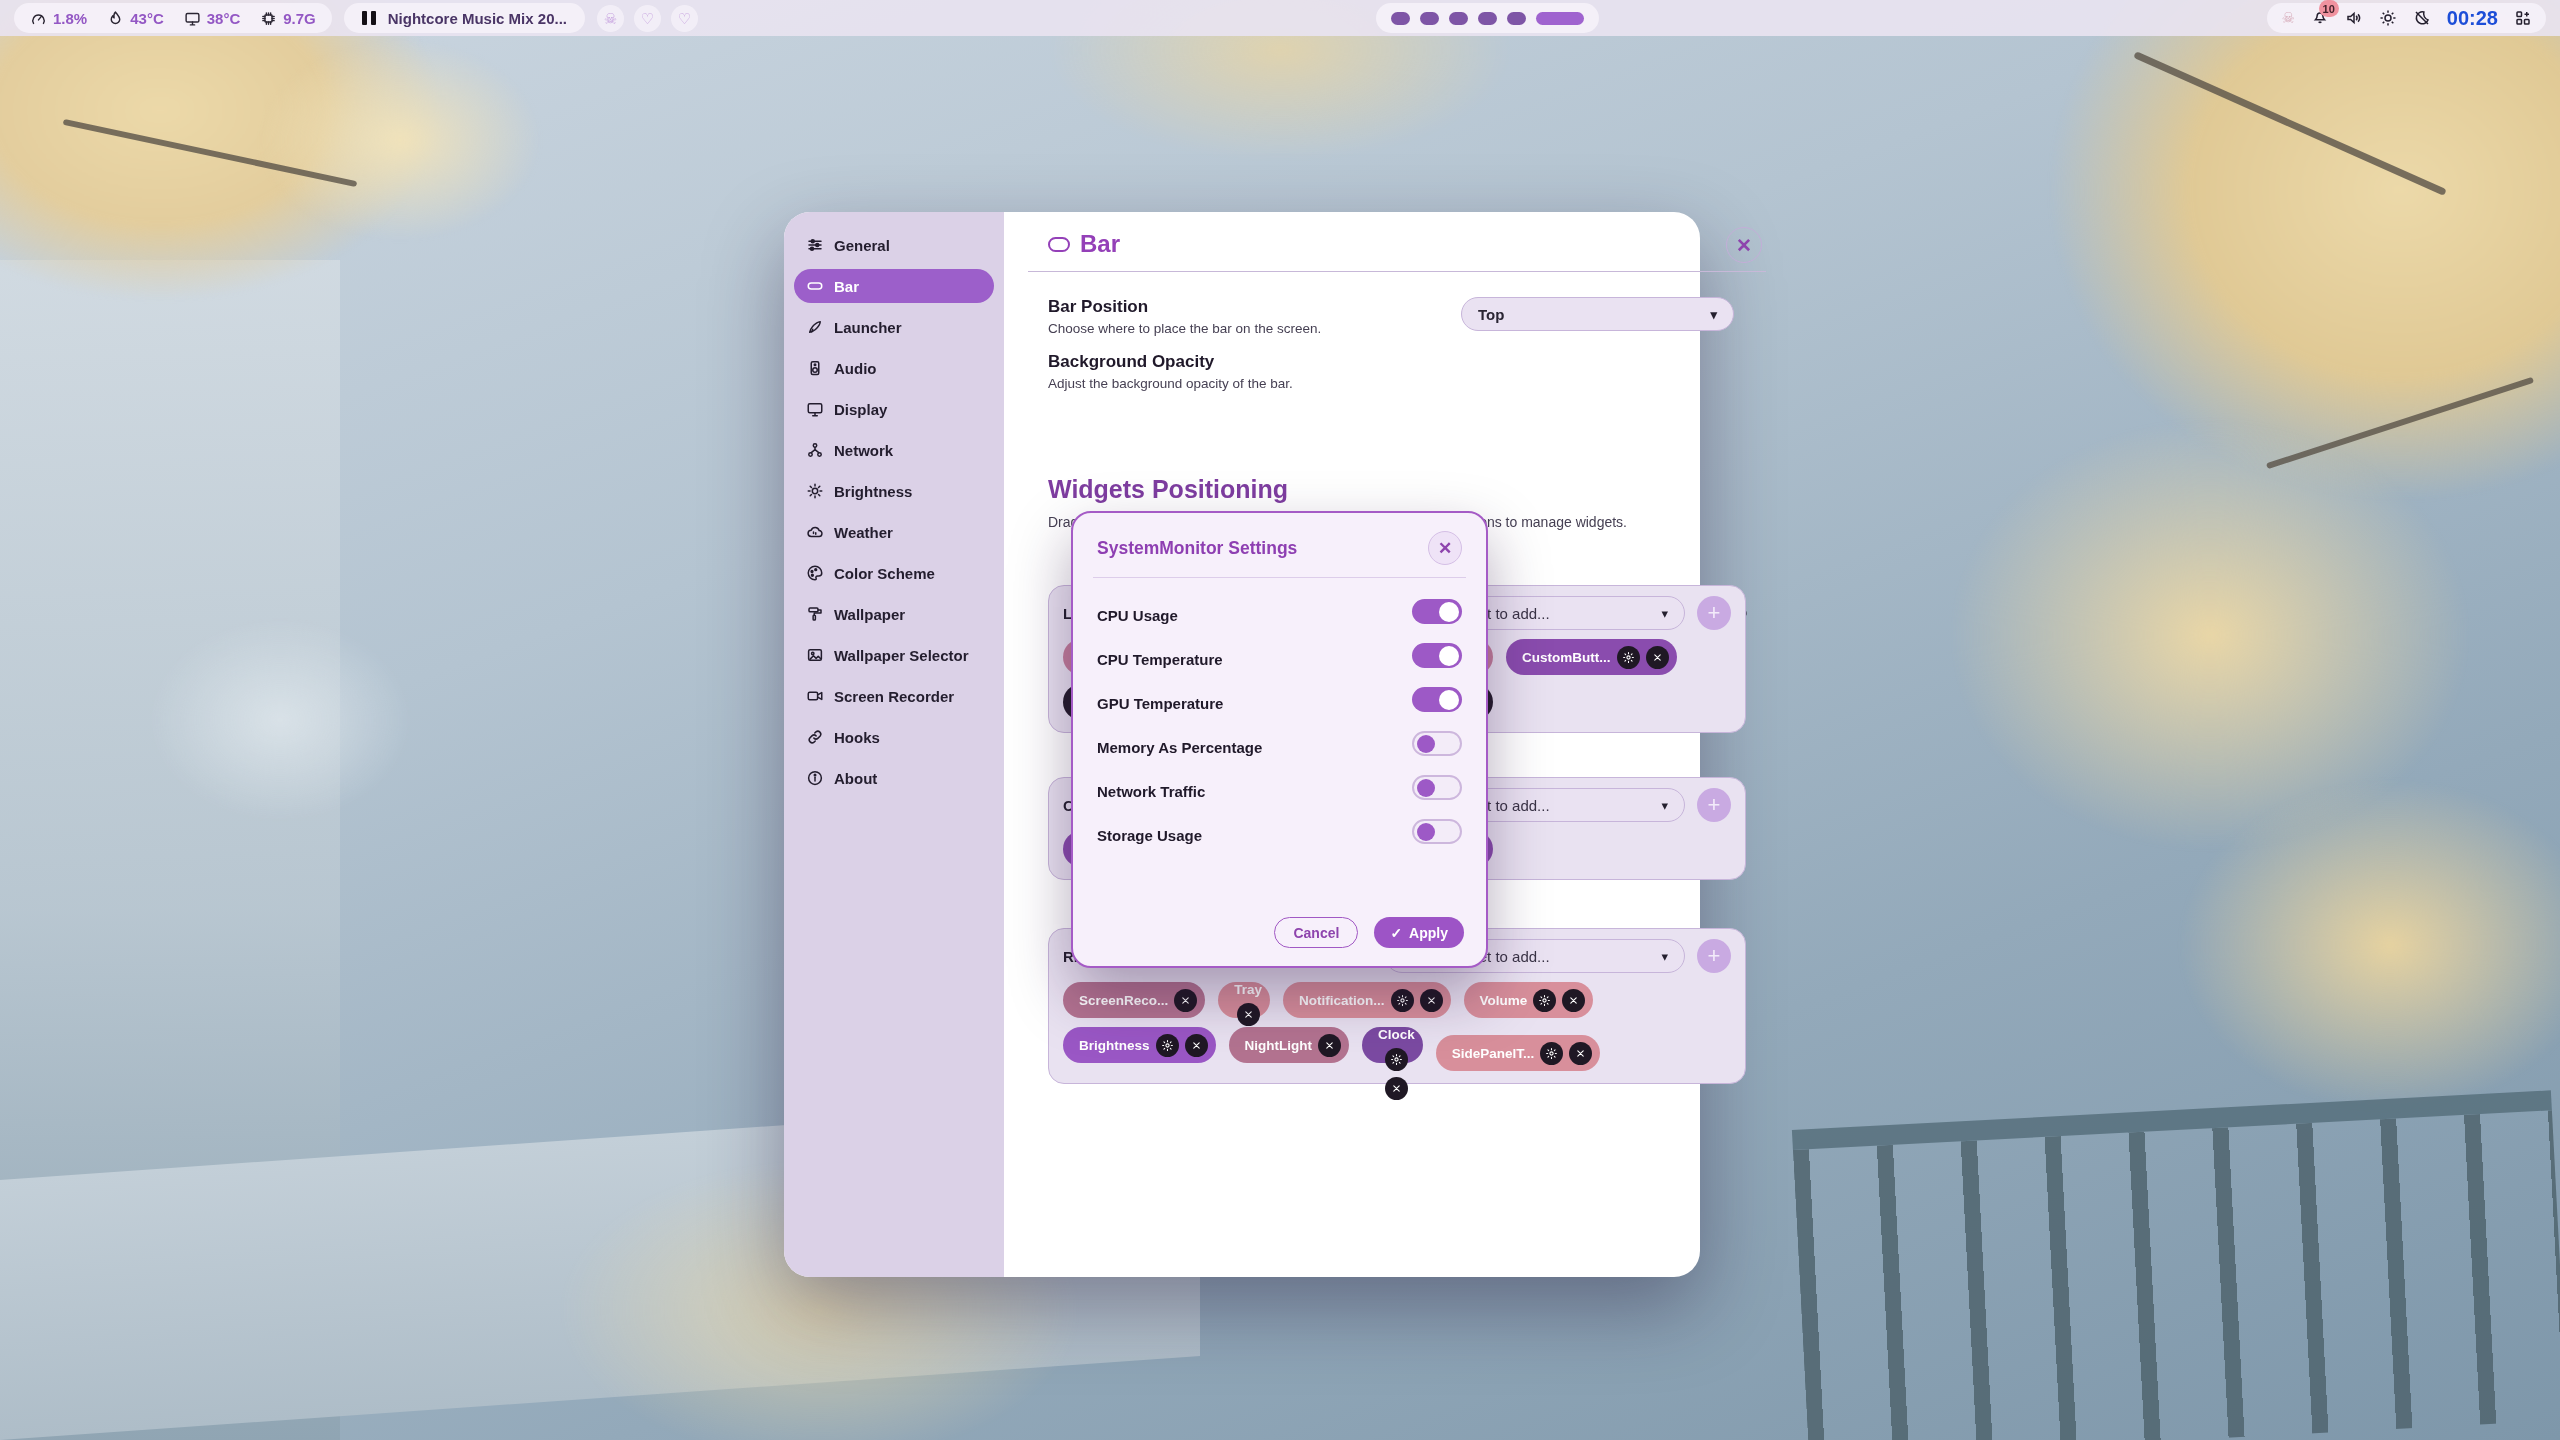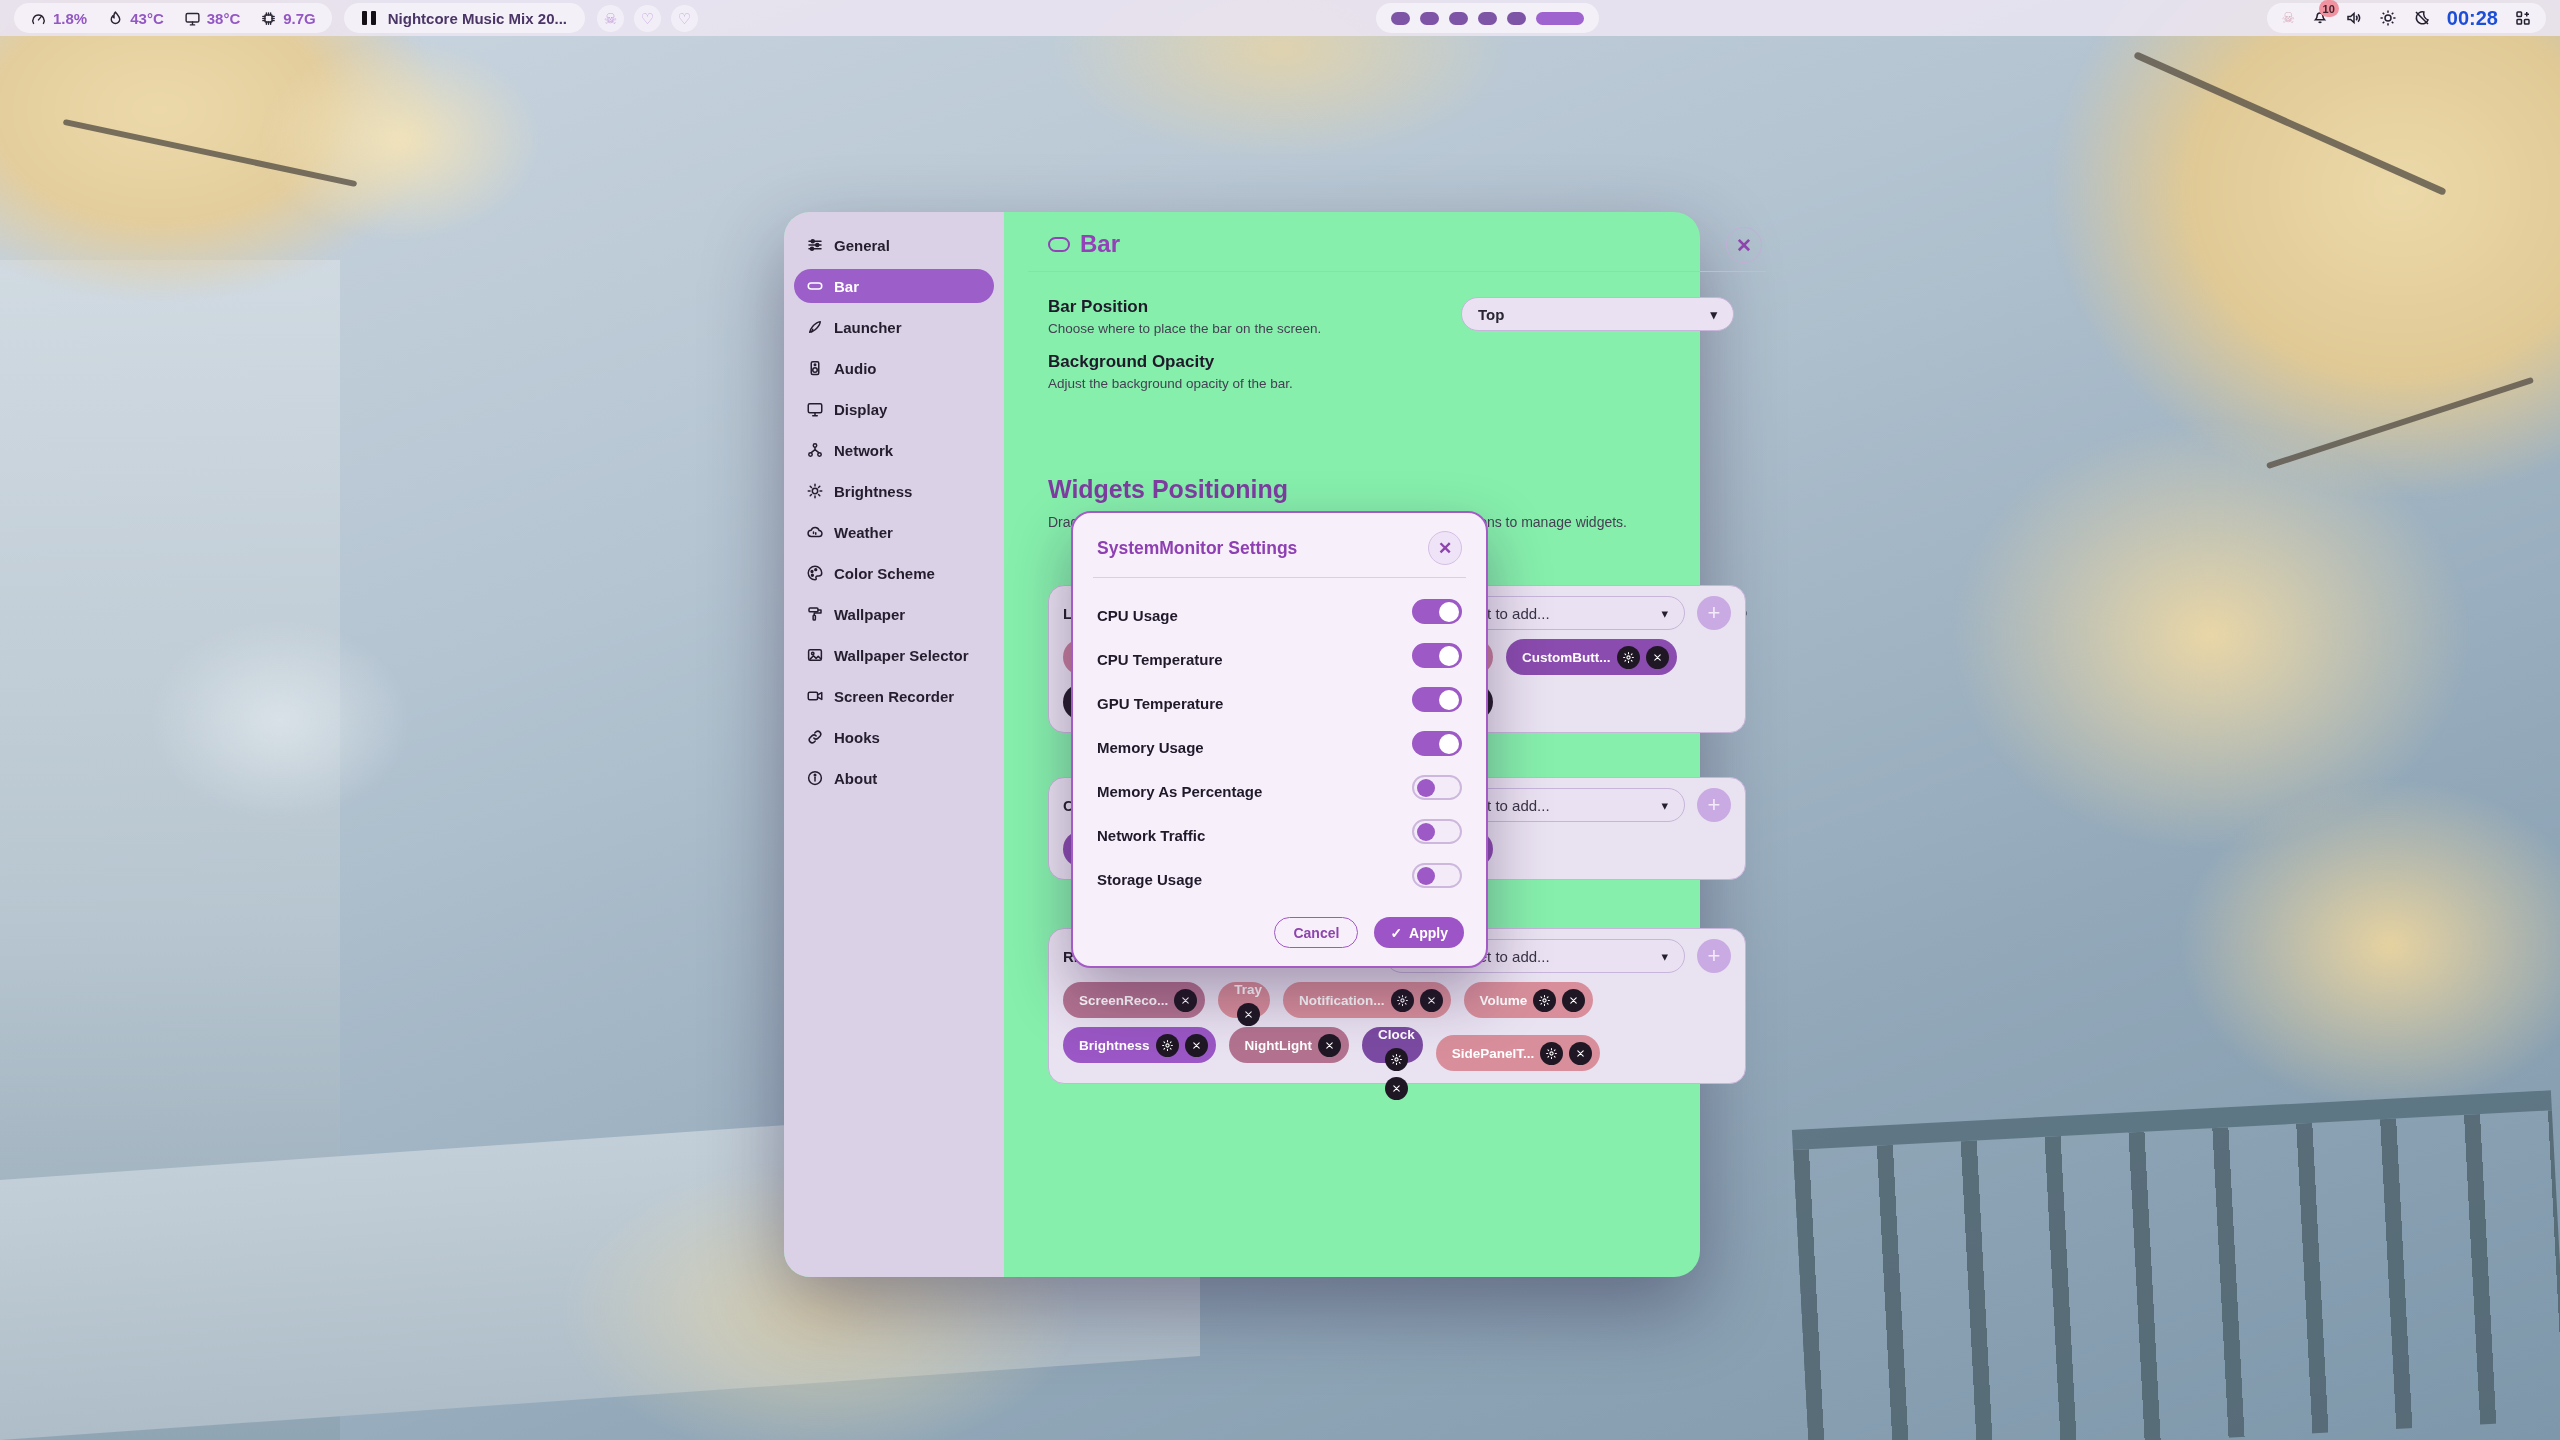--- a/index.html
+++ b/index.html
@@ -43,21 +43,21 @@
   .bar-right svg { width:18px; height:18px; stroke:#241f2e; }
   .trayapp { color:#d8aebc; font-size:15px; }
   .belwrap { position:relative; }
   .badge { position:absolute; top:-7px; right:-10px; min-width:19px; height:17px; padding:0 4px;
     background:#f0929f; color:#47232d; border-radius:9px; font-size:11px; font-weight:700;
     display:flex; align-items:center; justify-content:center; }
   .clock { color:#1d4ed8; font-weight:700; font-size:20px; }
 
   
   .window { position:absolute; left:784px; top:212px; width:916px; height:1065px;
-    background:#86efac; border-radius:26px; box-shadow:0 30px 80px rgba(30,15,50,.38); z-index:60; }
+    background:#ffffff; border-radius:26px; box-shadow:0 30px 80px rgba(30,15,50,.38); z-index:60; }
   .sidebar { position:absolute; left:0; top:0; width:220px; height:100%;
     background:#dbd1e7; border-radius:26px 0 0 26px; padding:16px 10px; display:flex;
     flex-direction:column; gap:7px; }
   .side-item { height:34px; border-radius:17px; display:flex; align-items:center; gap:10px;
     padding:0 12px; color:#231d2e; font-weight:700; font-size:15px; cursor:pointer; }
   .side-item svg { width:18px; height:18px; stroke:#231d2e; flex:none; }
   .side-item.active { background:#9c5fca; color:#fff; }
   .side-item.active svg { stroke:#fff; }
 
   .ct-abs { position:absolute; }
@@ -548,26 +548,20 @@
             <span class="kn"></span>
           </span>
   </div>
         <div class="tg-row">
     <span class="tg-label">GPU Temperature</span>
     <span class="toggle on">
             <span class="kn"></span>
           </span>
   </div>
         <div class="tg-row">
-    <span class="tg-label">Memory Usage</span>
-    <span class="toggle on">
-            <span class="kn"></span>
-          </span>
-  </div>
-        <div class="tg-row">
     <span class="tg-label">Memory As Percentage</span>
     <span class="toggle off">
             <span class="kn"></span>
           </span>
   </div>
         <div class="tg-row">
     <span class="tg-label">Network Traffic</span>
     <span class="toggle off">
             <span class="kn"></span>
           </span>

